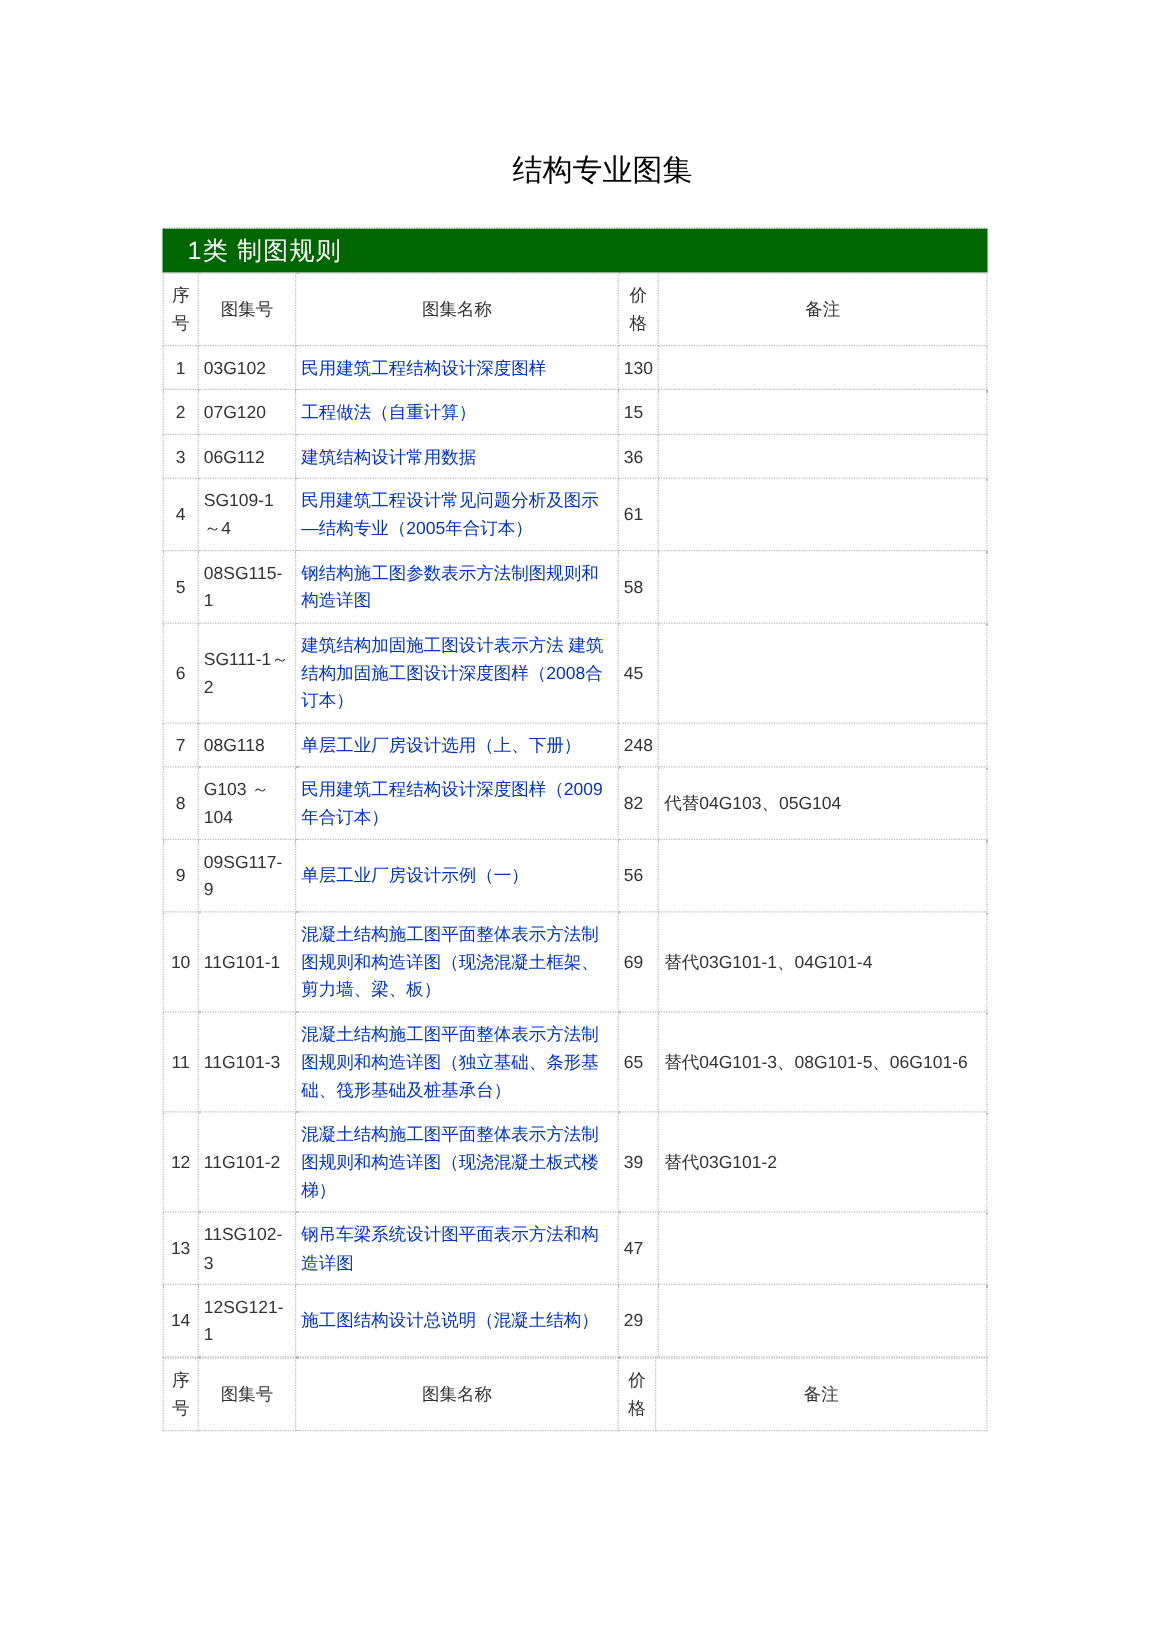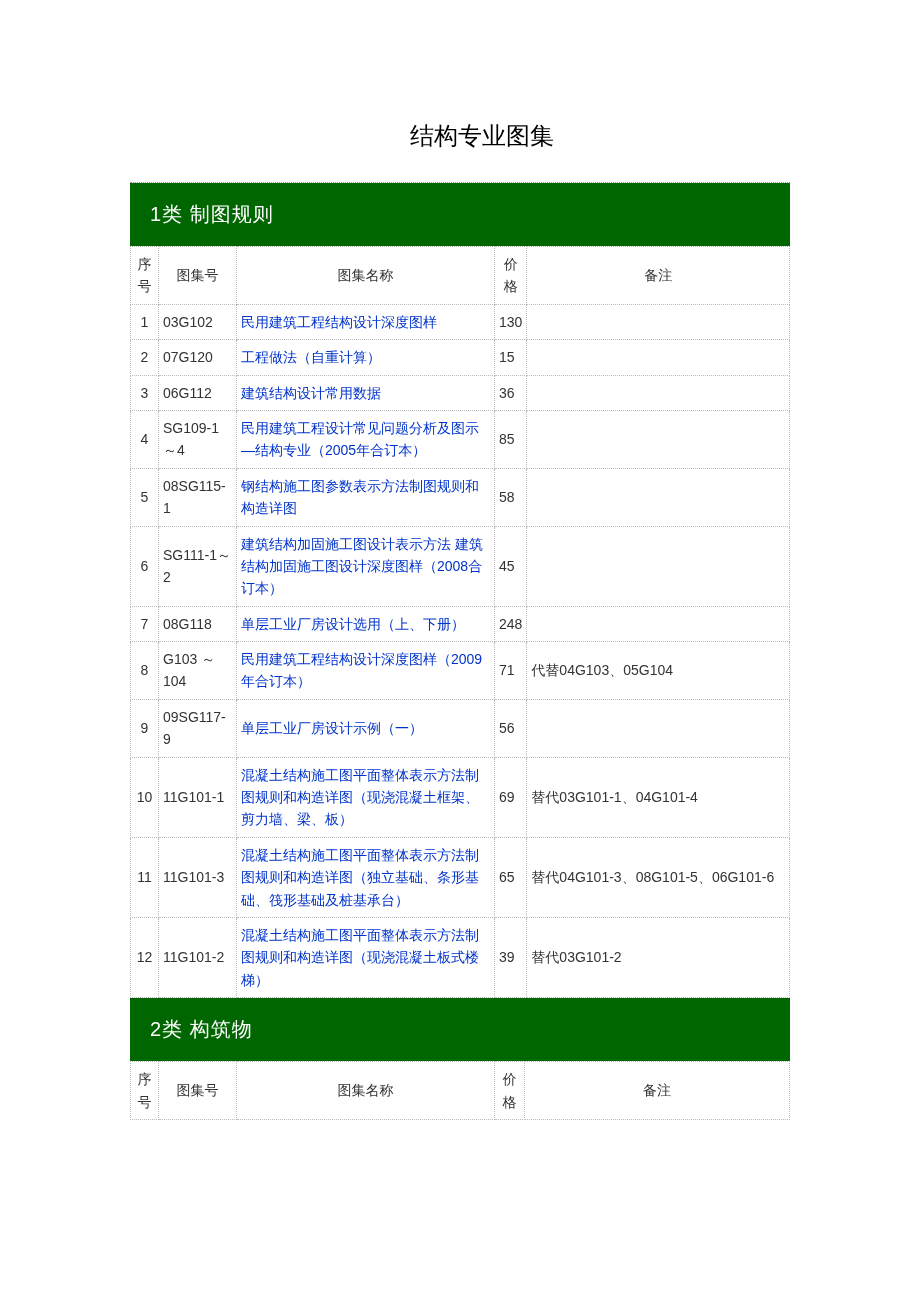--- a/index.html
+++ b/index.html
@@ -27,21 +27,21 @@
     }
     .divider {
       border-top: 1px dotted #999999;
       margin-bottom: 0;
     }
     .category-header {
       background: #006600;
       color: #ffffff;
       font-size: 20px;
       font-weight: normal;
-      padding: 18px 20px;
+      padding: 4px 20px;
       letter-spacing: 1px;
     }
     table {
       width: 100%;
       border-collapse: collapse;
       font-size: 14px;
     }
     th, td {
       border: 1px dotted #bbbbbb;
       padding: 6px 4px;
@@ -129,21 +129,21 @@
           <td class="seq col-seq">3</td>
           <td class="code col-code">06G112</td>
           <td class="name col-name"><a href="#">建筑结构设计常用数据</a></td>
           <td class="price col-price">36</td>
           <td class="remarks col-remarks"></td>
         </tr>
         <tr>
           <td class="seq col-seq">4</td>
           <td class="code col-code">SG109-1～4</td>
           <td class="name col-name"><a href="#">民用建筑工程设计常见问题分析及图示—结构专业（2005年合订本）</a></td>
-          <td class="price col-price">85</td>
+          <td class="price col-price">61</td>
           <td class="remarks col-remarks"></td>
         </tr>
         <tr>
           <td class="seq col-seq">5</td>
           <td class="code col-code">08SG115-1</td>
           <td class="name col-name"><a href="#">钢结构施工图参数表示方法制图规则和构造详图</a></td>
           <td class="price col-price">58</td>
           <td class="remarks col-remarks"></td>
         </tr>
         <tr>
@@ -157,21 +157,21 @@
           <td class="seq col-seq">7</td>
           <td class="code col-code">08G118</td>
           <td class="name col-name"><a href="#">单层工业厂房设计选用（上、下册）</a></td>
           <td class="price col-price">248</td>
           <td class="remarks col-remarks"></td>
         </tr>
         <tr>
           <td class="seq col-seq">8</td>
           <td class="code col-code">G103 ～ 104</td>
           <td class="name col-name"><a href="#">民用建筑工程结构设计深度图样（2009年合订本）</a></td>
-          <td class="price col-price">71</td>
+          <td class="price col-price">82</td>
           <td class="remarks col-remarks">代替04G103、05G104</td>
         </tr>
         <tr>
           <td class="seq col-seq">9</td>
           <td class="code col-code">09SG117-9</td>
           <td class="name col-name"><a href="#">单层工业厂房设计示例（一）</a></td>
           <td class="price col-price">56</td>
           <td class="remarks col-remarks"></td>
         </tr>
         <tr>
@@ -188,24 +188,37 @@
           <td class="price col-price">65</td>
           <td class="remarks col-remarks">替代04G101-3、08G101-5、06G101-6</td>
         </tr>
         <tr>
           <td class="seq col-seq">12</td>
           <td class="code col-code">11G101-2</td>
           <td class="name col-name"><a href="#">混凝土结构施工图平面整体表示方法制图规则和构造详图（现浇混凝土板式楼梯）</a></td>
           <td class="price col-price">39</td>
           <td class="remarks col-remarks">替代03G101-2</td>
         </tr>
+        <tr>
+          <td class="seq col-seq">13</td>
+          <td class="code col-code">11SG102-3</td>
+          <td class="name col-name"><a href="#">钢吊车梁系统设计图平面表示方法和构造详图</a></td>
+          <td class="price col-price">47</td>
+          <td class="remarks col-remarks"></td>
+        </tr>
+        <tr>
+          <td class="seq col-seq">14</td>
+          <td class="code col-code">12SG121-1</td>
+          <td class="name col-name"><a href="#">施工图结构设计总说明（混凝土结构）</a></td>
+          <td class="price col-price">29</td>
+          <td class="remarks col-remarks"></td>
+        </tr>
       </tbody>
   </table>
 
-  <div class="category-header">2类  构筑物</div>
   <table>
     <thead>
       <tr>
         <th class="col-seq">序号</th>
         <th class="col-code">图集号</th>
         <th class="col-name">图集名称</th>
         <th class="col-price">价格</th>
         <th class="col-remarks">备注</th>
       </tr>
     </thead>

